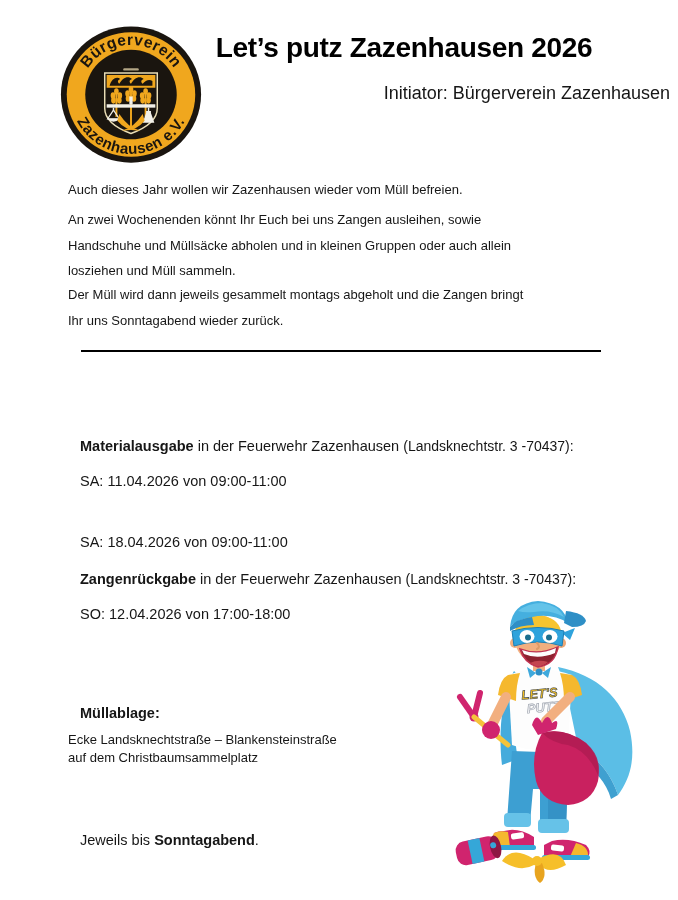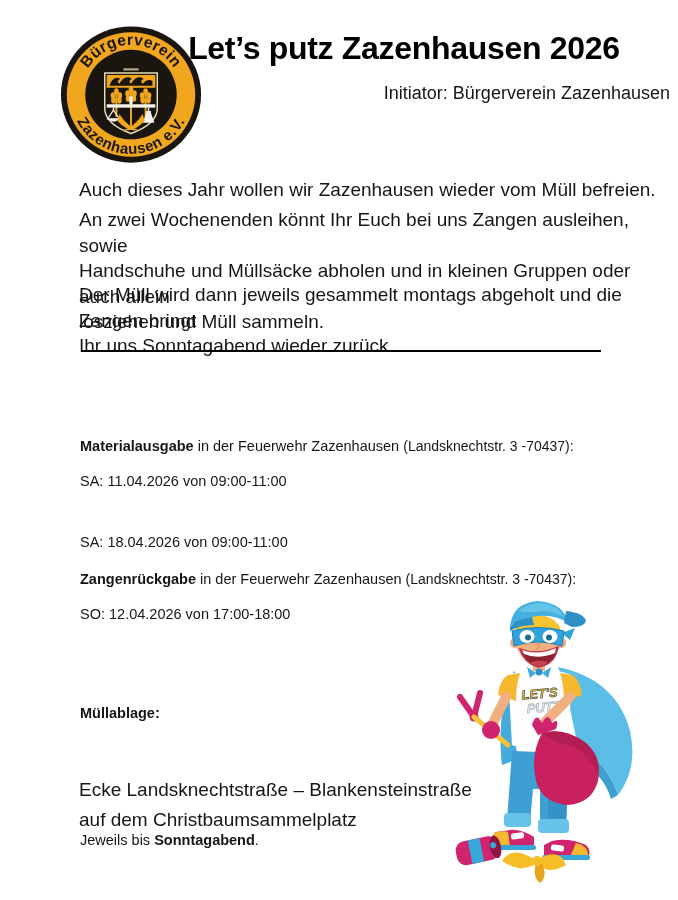--- a/index.html
+++ b/index.html
@@ -4,38 +4,38 @@
 <style>
   html,body{margin:0;padding:0;background:#ffffff;}
   .page{
     position:relative;width:678px;height:900px;background:#ffffff;
     font-family:"Liberation Sans","DejaVu Sans",sans-serif;color:#1a1a1a;
     overflow:hidden;
   }
   .abs{position:absolute;}
   .title{
     left:138px;right:8px;top:31px;text-align:center;
-    font-size:32px;font-weight:bold;letter-spacing:-0.3px;color:#000;
+    font-size:28px;font-weight:bold;letter-spacing:-0.3px;color:#000;
     line-height:34px;white-space:nowrap;
   }
   .subtitle{
     left:138px;right:8px;top:82px;text-align:right;
     font-size:18px;line-height:22px;color:#161616;white-space:nowrap;
   }
   .body-text{
-    left:79px;width:596px;font-size:19px;line-height:25.5px;
+    left:68px;width:596px;font-size:13px;line-height:25.5px;
     white-space:pre-line;color:#161616;
   }
   .single{white-space:nowrap;}
   .heading-line{left:80px;font-size:14.5px;line-height:21px;white-space:nowrap;color:#161616;}
   .heading-line .b{font-weight:bold;}
   .heading-line .sm{font-size:14px;}
   .bold{font-weight:bold;}
   .divider{left:81px;width:520px;height:2px;background:#000;top:350px;}
-  .loc{line-height:30px;margin-top:44px;}
+  .loc{line-height:18px;}
   svg text{font-family:"Liberation Sans","DejaVu Sans",sans-serif;}
 </style>
 </head>
 <body>
 
 <div class="page">
 
   <svg class="abs" style="left:58px;top:24px;" width="146" height="142" viewBox="0 0 150 145">
     <defs>
       <path id="lg-arc-top" d="M 23 72 A 52 51 0 0 1 127 72"></path>

